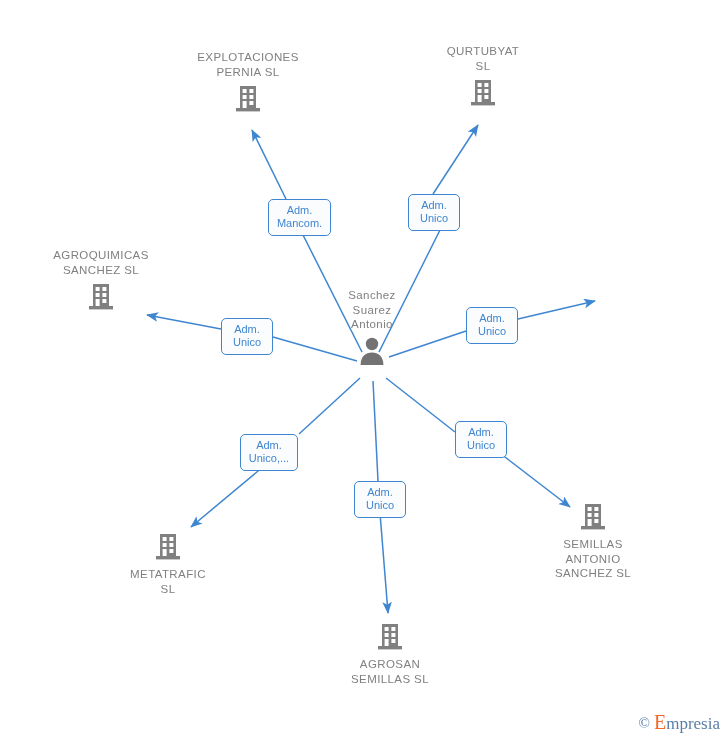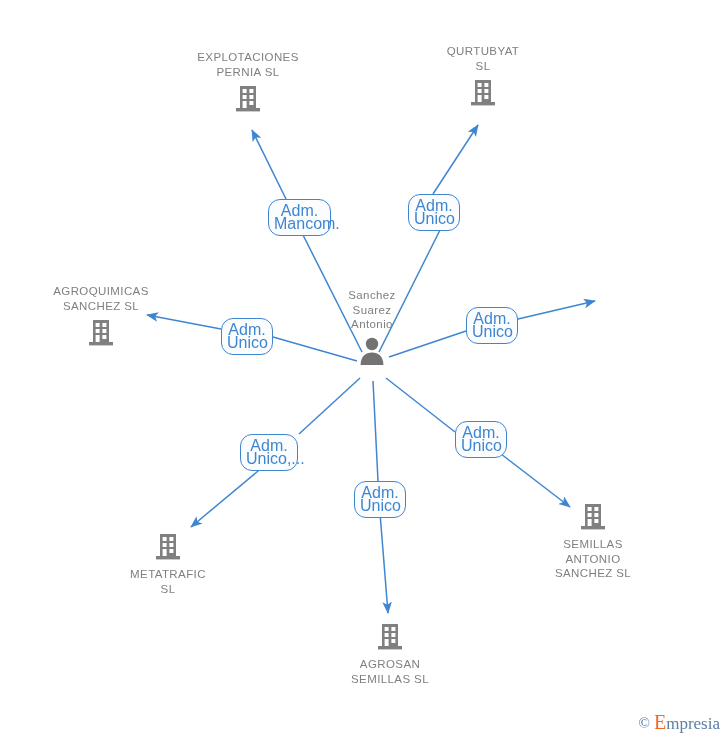--- a/index.html
+++ b/index.html
@@ -50,23 +50,23 @@
   }
   .node.label-below .node-icon { margin-bottom: 3px; }
   .node.label-above .node-icon { margin-top: 3px; }
 
   
   .rel-box {
     position: absolute;
     box-sizing: border-box;
     background: #fbfcfe;
     border: 1.3px solid #3f86d1;
-    border-radius: 12px;
+    border-radius: 5px;
     color: #3f86d1;
-    font-size: 16px;
+    font-size: 11px;
     line-height: 13px;
     text-align: center;
     padding: 4px 5px 5px 5px;
     white-space: pre-line;
     z-index: 4;
     font-family: "Liberation Sans", sans-serif;
   }
 
   
   #watermark {
@@ -187,21 +187,21 @@
       <rect x="5" y="26" width="24" height="3.4" fill="#808080"></rect>
       <rect x="11.6" y="7" width="4" height="4" fill="#ffffff"></rect>
       <rect x="18.4" y="7" width="4" height="4" fill="#ffffff"></rect>
       <rect x="11.6" y="13" width="4" height="4" fill="#ffffff"></rect>
       <rect x="18.4" y="13" width="4" height="4" fill="#ffffff"></rect>
       <rect x="11.6" y="19" width="4" height="7" fill="#ffffff"></rect>
       <rect x="18.4" y="19" width="4" height="4" fill="#ffffff"></rect>
     </svg>
   </div>
 
-  <div class="node label-above" style="left:101px; top:248px;margin-top:36px;">
+  <div class="node label-above" style="left:101px; top:248px;">
     <div class="node-label">AGROQUIMICAS
 SANCHEZ  SL</div>
     <svg class="node-icon" width="34" height="34" viewBox="0 0 34 34">
       <rect x="9" y="4" width="16" height="24" fill="#808080"></rect>
       <rect x="5" y="26" width="24" height="3.4" fill="#808080"></rect>
       <rect x="11.6" y="7" width="4" height="4" fill="#ffffff"></rect>
       <rect x="18.4" y="7" width="4" height="4" fill="#ffffff"></rect>
       <rect x="11.6" y="13" width="4" height="4" fill="#ffffff"></rect>
       <rect x="18.4" y="13" width="4" height="4" fill="#ffffff"></rect>
       <rect x="11.6" y="19" width="4" height="7" fill="#ffffff"></rect>

